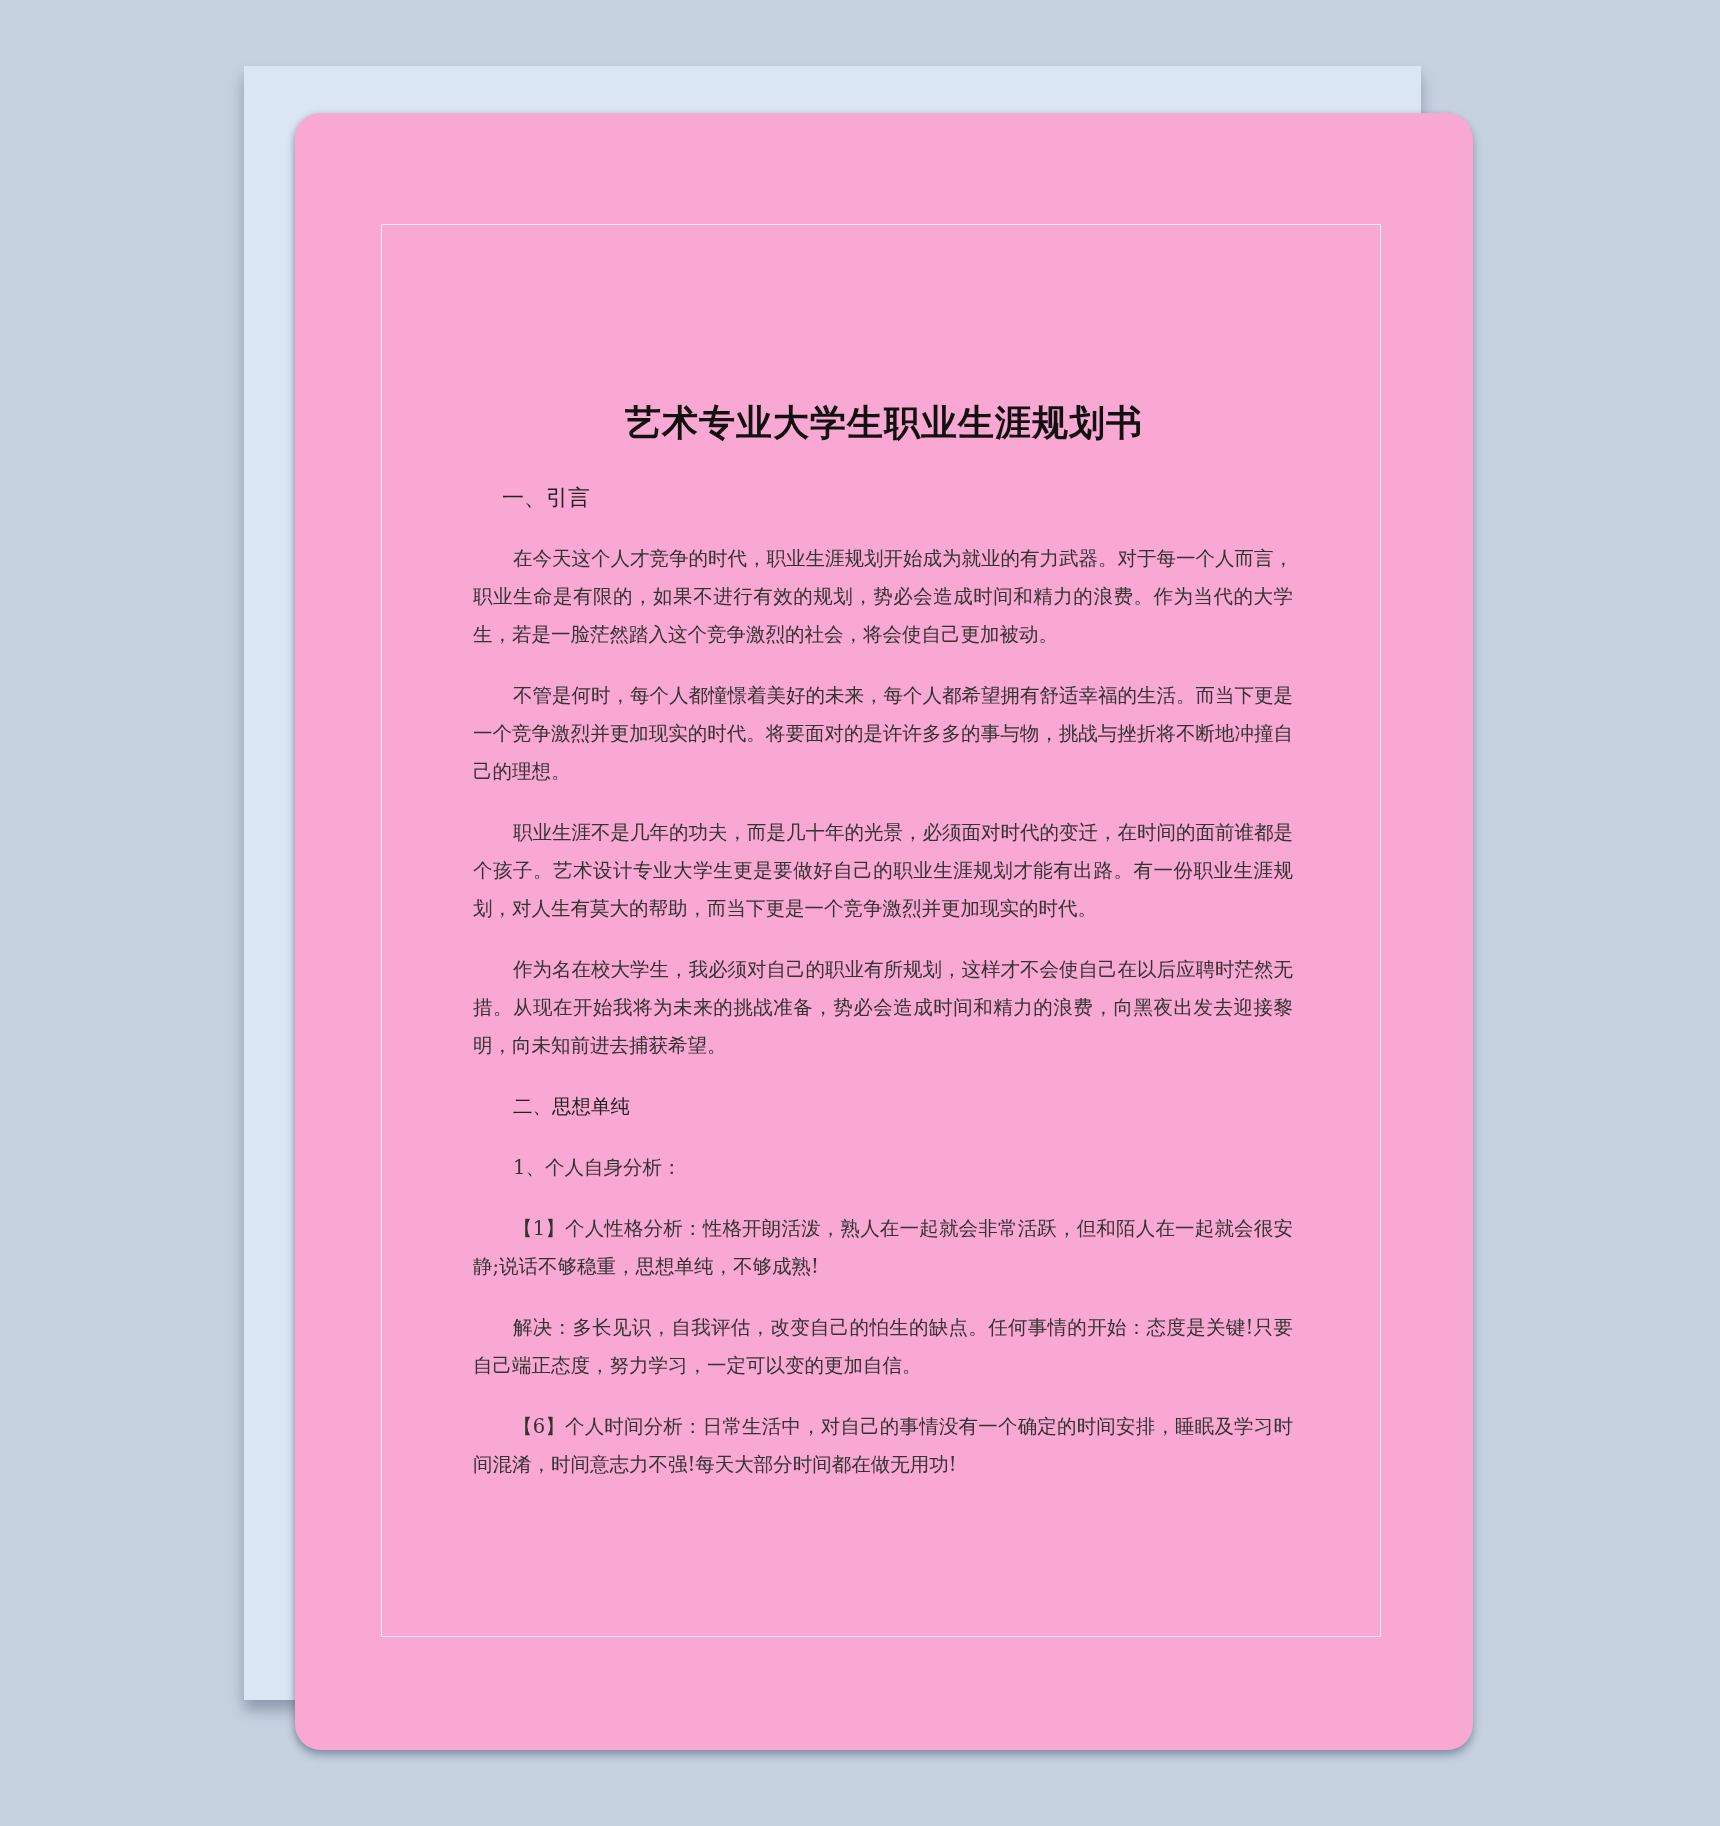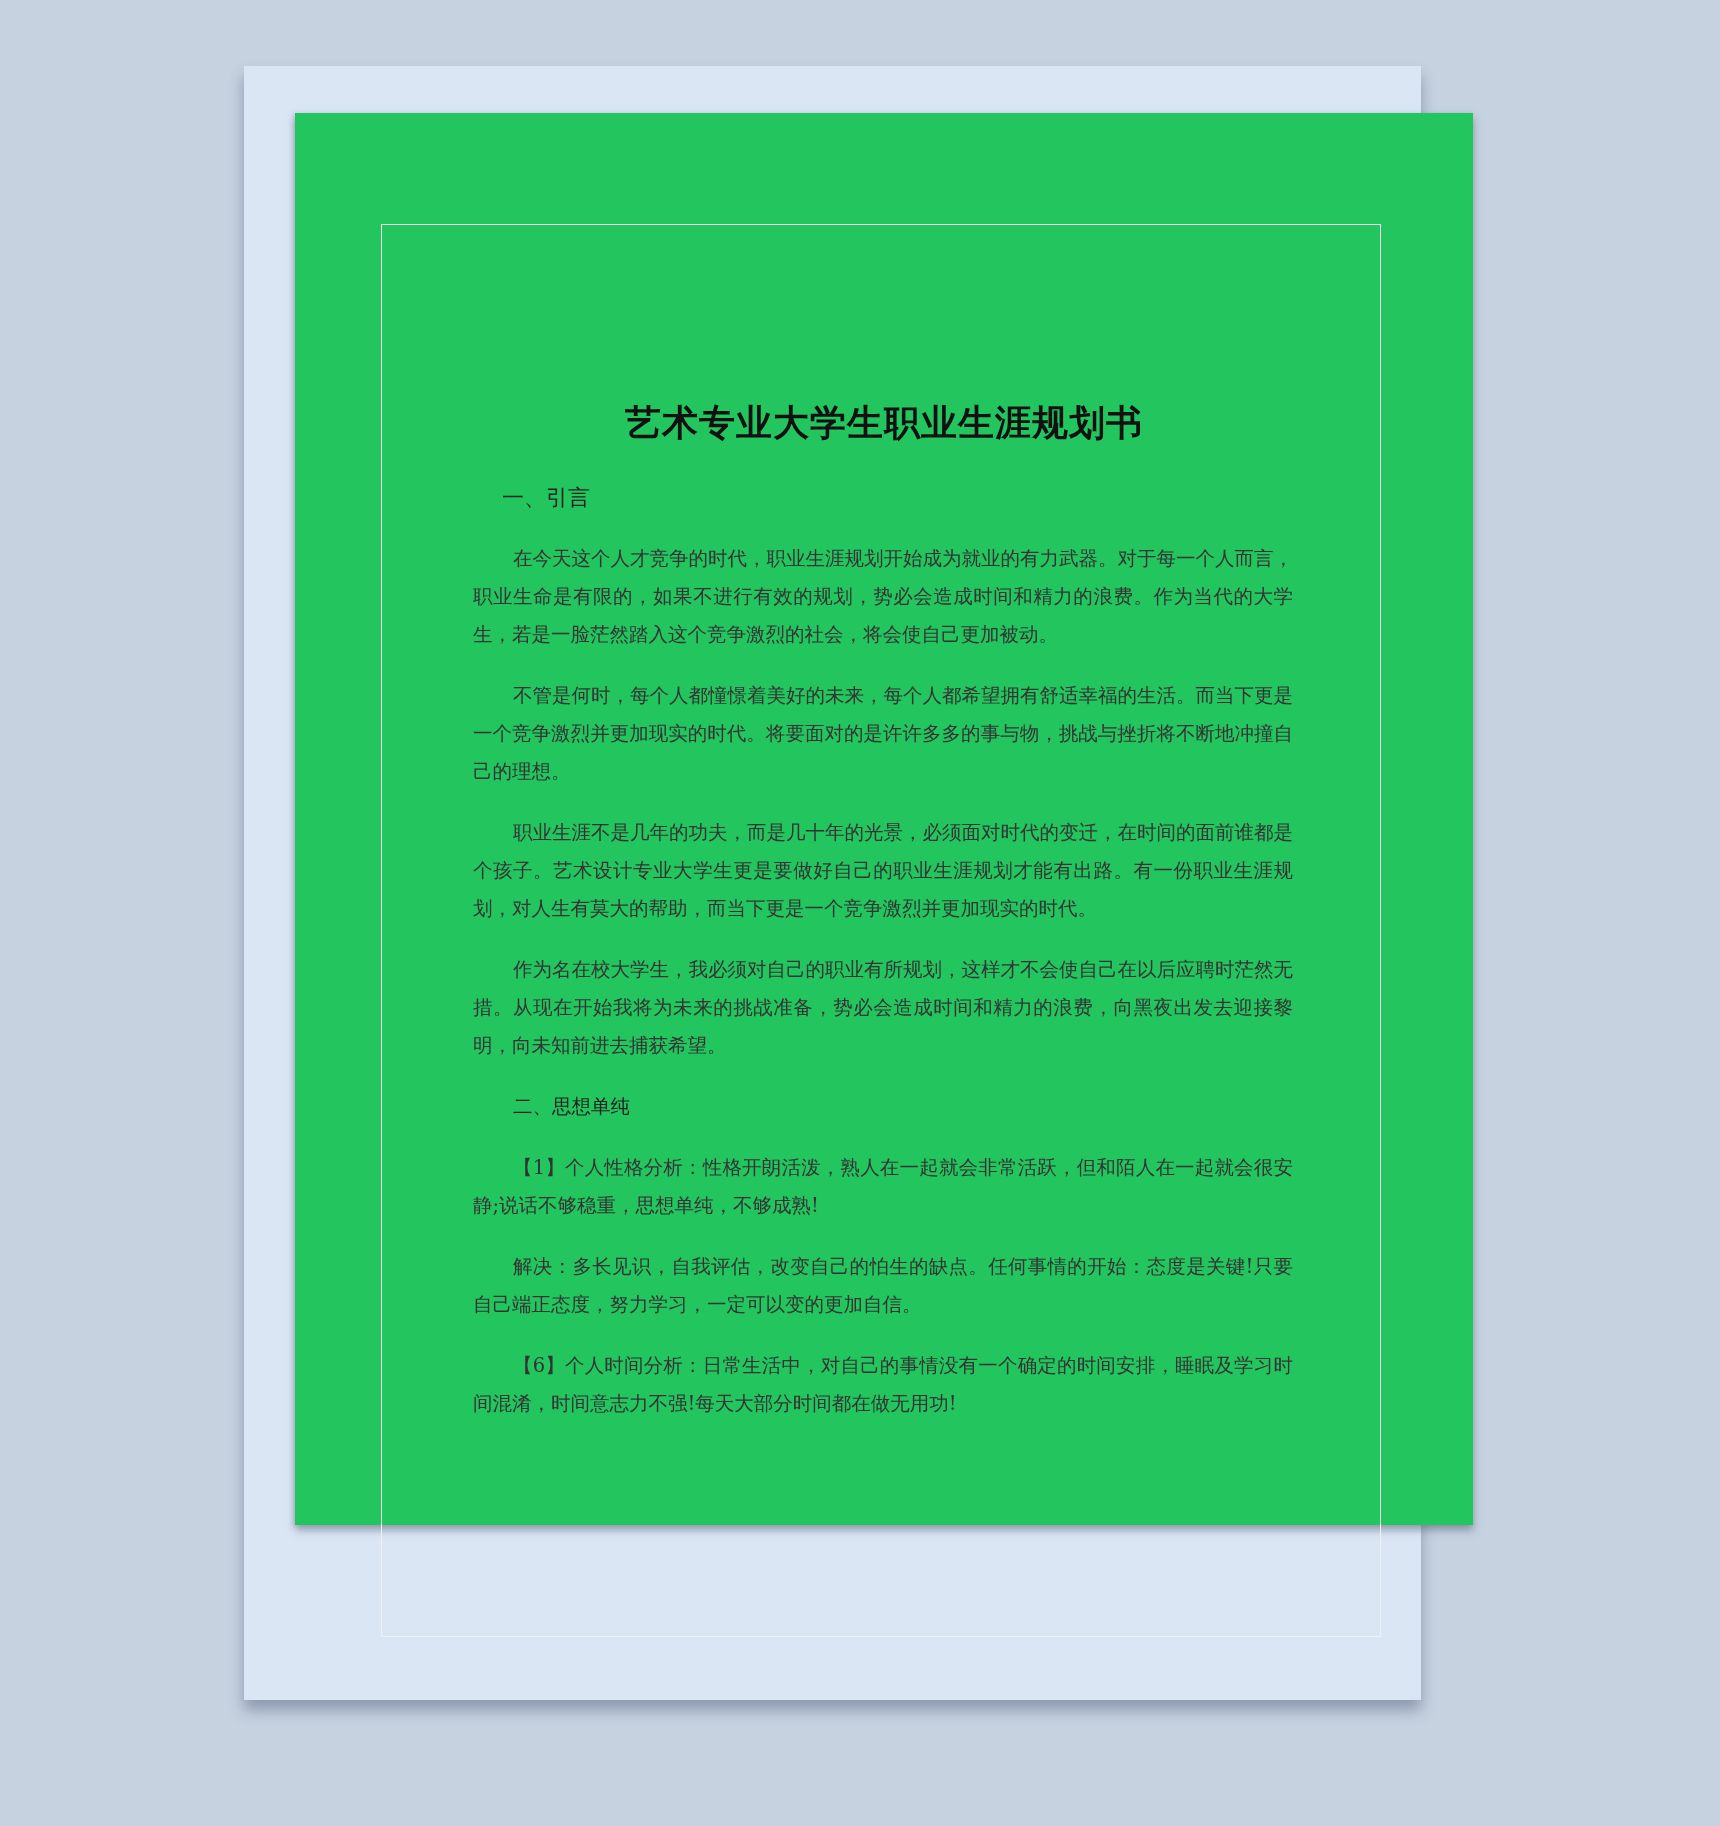--- a/index.html
+++ b/index.html
@@ -21,23 +21,24 @@
     width: 1177px;
     height: 1634px;
     background: #dbe6f4;
     box-shadow: 0 10px 14px rgba(70, 85, 110, 0.45);
   }
   .front-sheet {
     position: absolute;
     left: 295px;
     top: 113px;
     width: 1178px;
-    height: 1412px;
-    background: #22c55e;
+    height: 1637px;
+    background: #f9a8d4;
     box-shadow: 0 5px 8px rgba(70, 85, 110, 0.5), -2px 0 4px rgba(70, 85, 110, 0.12);
+    border-radius: 26px;
   }
   .inner-frame {
     position: absolute;
     left: 86px;
     top: 111px;
     width: 1000px;
     height: 1413px;
     border: 1px solid #f0f0f0;
     box-sizing: border-box;
   }
@@ -101,17 +102,18 @@
   <h1 class="doc-title">艺术专业大学生职业生涯规划书</h1>
 
   <div class="content">
     <div class="heading1">一、引言</div>
     <p class="para">在今天这个人才竞争的时代，职业生涯规划开始成为就业的有力武器。对于每一个人而言，职业生命是有限的，如果不进行有效的规划，势必会造成时间和精力的浪费。作为当代的大学生，若是一脸茫然踏入这个竞争激烈的社会，将会使自己更加被动。</p>
     <p class="para">不管是何时，每个人都憧憬着美好的未来，每个人都希望拥有舒适幸福的生活。而当下更是一个竞争激烈并更加现实的时代。将要面对的是许许多多的事与物，挑战与挫折将不断地冲撞自己的理想。</p>
     <p class="para">职业生涯不是几年的功夫，而是几十年的光景，必须面对时代的变迁，在时间的面前谁都是个孩子。艺术设计专业大学生更是要做好自己的职业生涯规划才能有出路。有一份职业生涯规划，对人生有莫大的帮助，而当下更是一个竞争激烈并更加现实的时代。</p>
     <p class="para">作为名在校大学生，我必须对自己的职业有所规划，这样才不会使自己在以后应聘时茫然无措。从现在开始我将为未来的挑战准备，势必会造成时间和精力的浪费，向黑夜出发去迎接黎明，向未知前进去捕获希望。</p>
 
     <div class="heading2">二、思想单纯</div>
+    <div class="item">1、个人自身分析：</div>
     <p class="para">【1】个人性格分析：性格开朗活泼，熟人在一起就会非常活跃，但和陌人在一起就会很安静;说话不够稳重，思想单纯，不够成熟!</p>
     <p class="para">解决：多长见识，自我评估，改变自己的怕生的缺点。任何事情的开始：态度是关键!只要自己端正态度，努力学习，一定可以变的更加自信。</p>
     <p class="para">【6】个人时间分析：日常生活中，对自己的事情没有一个确定的时间安排，睡眠及学习时间混淆，时间意志力不强!每天大部分时间都在做无用功!</p>
   </div>
 </div>
 
 </body></html>

